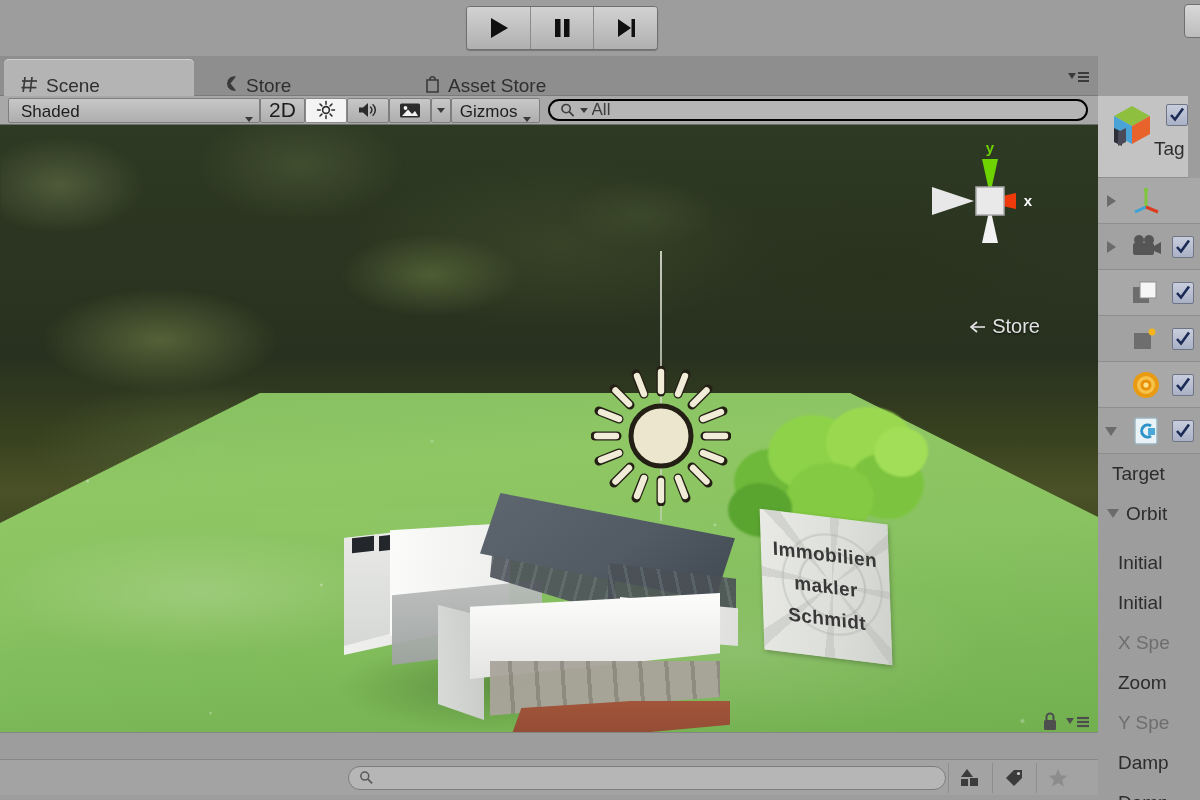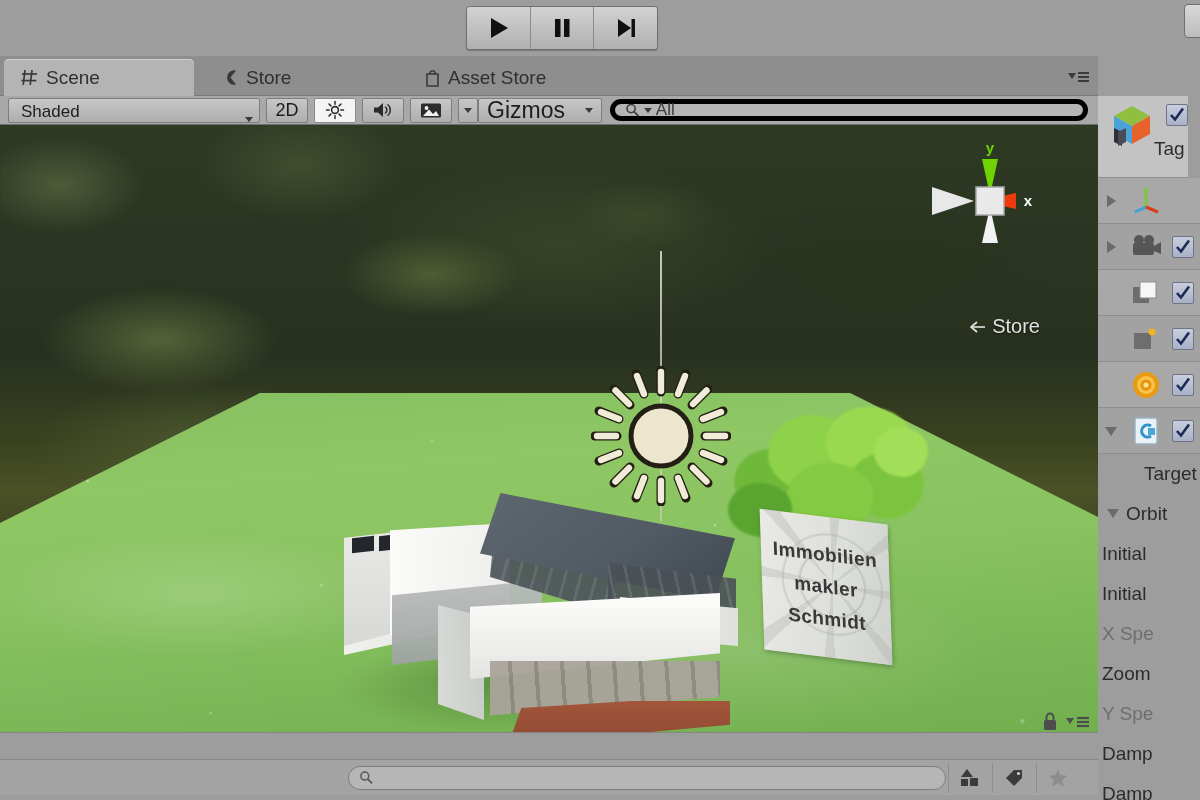--- a/index.html
+++ b/index.html
@@ -40,22 +40,22 @@
   .playbtn svg { display: block; }
 
   
   .tabbar {
     position: absolute; left: 0; top: 56px; width: 1098px; height: 40px;
     background: #8e8e8e;
     border-bottom: 1px solid #7a7a7a;
   }
   .tab {
     position: absolute; top: 3px; height: 37px;
-    display: flex; align-items: center; gap: 7px;
-    padding: 0 16px;
+    display: flex; align-items: flex-start; gap: 7px;
+    padding: 16px 16px;
     font-size: 19px; color: #2f2f2f;
     cursor: pointer;
     white-space: nowrap;
   }
   .tab.active {
     background: #b4b4b4;
     border-top-left-radius: 5px; border-top-right-radius: 5px;
     box-shadow: inset 0 1px 0 #cfcfcf;
   }
   .tab-scene { left: 4px; width: 190px; }
@@ -77,41 +77,41 @@
   .drawmode {
     width: 252px; height: 25px; margin-left: 8px;
     background: linear-gradient(#c7c7c7, #aeaeae);
     border: 1px solid #7e7e7e; border-radius: 2px;
     display: flex; align-items: flex-end; justify-content: space-between;
     padding: 0 6px 0 12px;
     font-size: 17px; color: #1d1d1d;
     cursor: pointer;
   }
   .tb-btn {
-    height: 25px; min-width: 42px; margin-left: 6px;
+    height: 25px; min-width: 42px; 
     background: linear-gradient(#c7c7c7, #aeaeae);
     border: 1px solid #7e7e7e; border-radius: 2px;
     display: flex; align-items: center; justify-content: center;
-    font-size: 18px; color: #1d1d1d;
+    font-size: 21px; color: #1d1d1d;
     cursor: pointer; padding: 0 8px;
   }
   .tb-btn.toggled { background: #f4f4f4; border-color: #8a8a8a; }
   .tb-btn.narrow { min-width: 20px; padding: 0 4px; }
   .gizmos-btn {
     height: 25px; margin-left: auto; margin-right: 0;
     background: linear-gradient(#c7c7c7, #aeaeae);
     border: 1px solid #7e7e7e; border-radius: 2px;
-    display: flex; align-items: center; gap: 20px;
-    padding: 0 8px; font-size: 23px; color: #1d1d1d; cursor: pointer;
+    display: flex; align-items: flex-end; gap: 6px;
+    padding: 0 8px; font-size: 17px; color: #1d1d1d; cursor: pointer;
   }
   .search-wrap {
     margin-left: 8px; margin-right: 10px;
     flex: 1 1 auto; height: 22px;
     background: #b5b5b5;
-    border: 5px solid #000000; border-radius: 11px;
+    border: 2px solid #000000; border-radius: 11px;
     display: flex; align-items: center; padding: 0 10px; gap: 4px;
   }
   .search-wrap input {
     border: none; outline: none; background: transparent;
     font-family: "Liberation Sans", sans-serif;
     font-size: 17px; color: #3c3c3c; width: 100%;
   }
   .caret { width:0;height:0;border-left:4px solid transparent;border-right:4px solid transparent;border-top:5px solid #3a3a3a; }
 
   
@@ -372,22 +372,22 @@
   .foldout { width: 26px; display:flex; align-items:center; justify-content:center; cursor:pointer; }
   .comp-icon { width: 44px; display:flex; align-items:center; justify-content:center; }
   .comp-check { position:absolute; right: 6px; top: 12px; }
 
   .prop-row {
     position: relative; width: 102px; height: 40px;
     display: flex; align-items: center;
     font-size: 19px; color: #2c2c2c;
     white-space: nowrap; overflow: hidden;
   }
-  .prop-row.indent1 { padding-left: 46px; }
-  .prop-row.indent2 { padding-left: 4px; }
+  .prop-row.indent1 { padding-left: 14px; }
+  .prop-row.indent2 { padding-left: 20px; align-items: flex-end; }
   .prop-row.hdr { padding-left: 8px; gap: 6px; }
   .prop-row.muted { color: #6e6e6e; }
 </style>
 </head>
 <body>
 
 <div id="app">
 
   <div class="topbar">
     <div class="playgroup">

